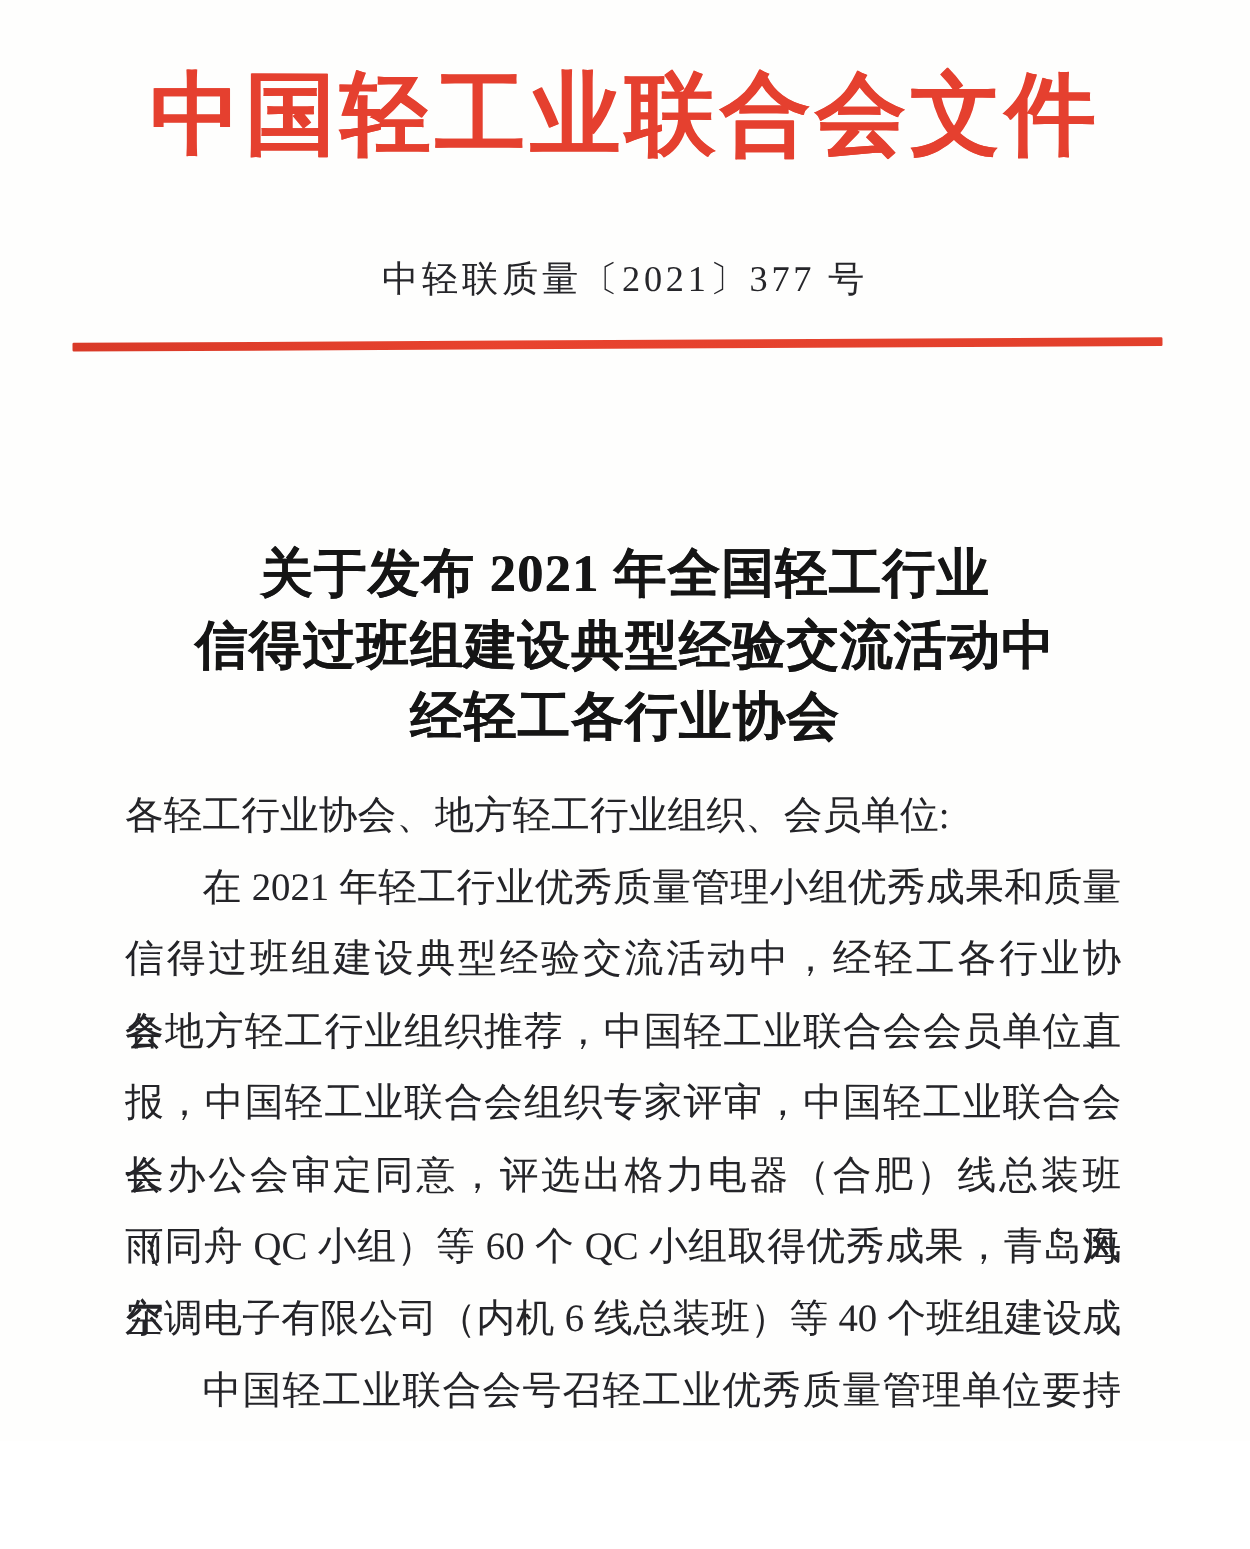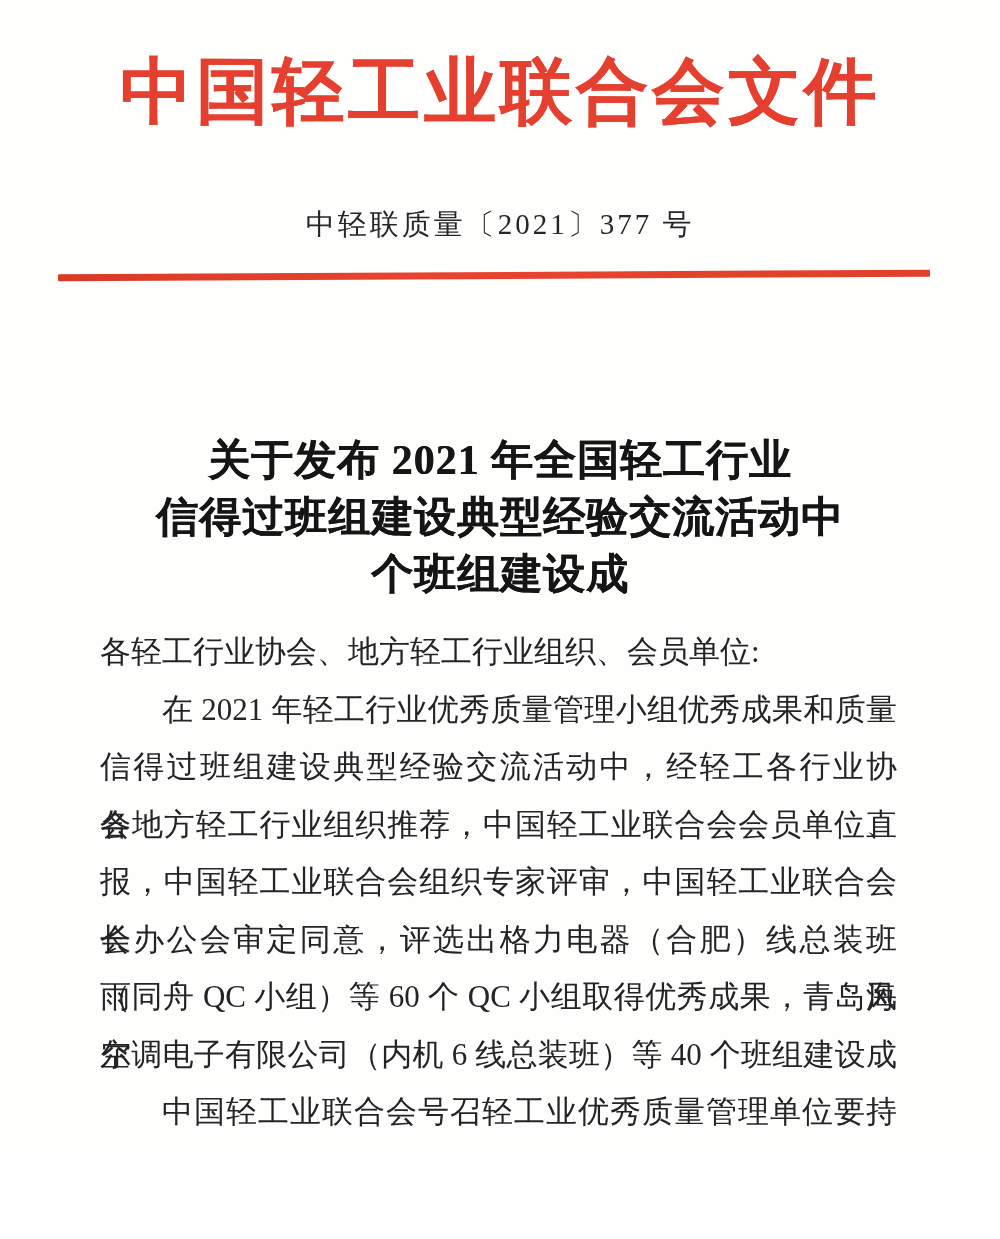--- a/index.html
+++ b/index.html
@@ -101,21 +101,21 @@
 
   <div class="letterhead">中国轻工业联合会文件</div>
 
   <div class="doc-number">中轻联质量〔2021〕377 号</div>
 
   <div class="red-rule"></div>
 
   <div class="doc-title">
     <div>关于发布 2021 年全国轻工行业</div>
     <div>信得过班组建设典型经验交流活动中</div>
-    <div>个班组建设成</div>
+    <div>经轻工各行业协会</div>
   </div>
 
   <div class="body-text">
     <div class="bline left">各轻工行业协会、地方轻工行业组织、会员单位:</div>
     <div class="bline justify indent">在 2021 年轻工行业优秀质量管理小组优秀成果和质量</div>
     <div class="bline justify">信得过班组建设典型经验交流活动中，经轻工各行业协会、</div>
     <div class="bline justify">各地方轻工行业组织推荐，中国轻工业联合会会员单位直</div>
     <div class="bline justify">报，中国轻工业联合会组织专家评审，中国轻工业联合会会</div>
     <div class="bline justify">长办公会审定同意，评选出格力电器（合肥）线总装班（风</div>
     <div class="bline justify">雨同舟 QC 小组）等 60 个 QC 小组取得优秀成果，青岛海尔</div>

